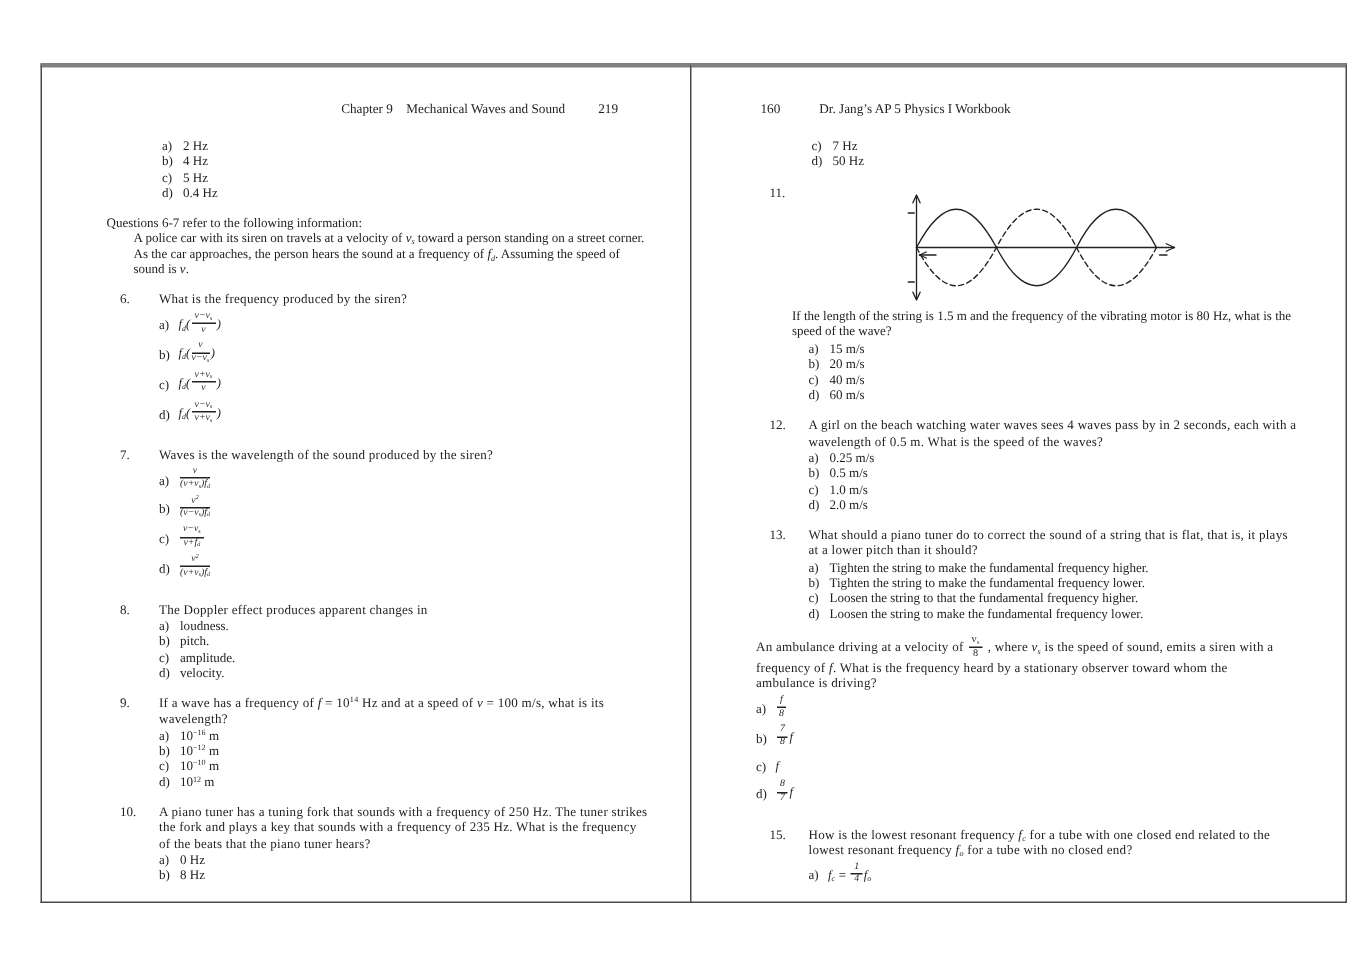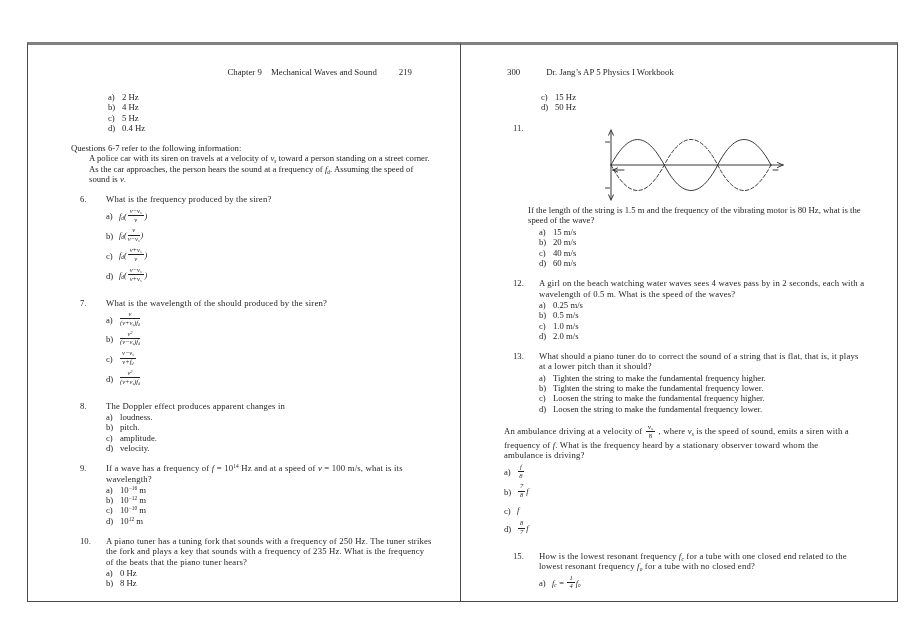--- a/index.html
+++ b/index.html
@@ -104,21 +104,21 @@
             <div class="opt">
               <span class="olab">d)</span>
               <span class="oval">f<sub>d</sub>(<span class="frac"><span class="fnum">v−v<sub>s</sub></span><span class="fden">v+v<sub>s</sub></span></span>)</span>
             </div>
           </div>
         </div>
       </div>
       <div class="block question">
         <span class="qnum">7.</span>
         <div class="qbody">
-          <div class="qtext">What is the wavelength of the should produced by the siren?</div>
+          <div class="qtext">Waves is the wavelength of the sound produced by the siren?</div>
           <div class="options formula">
             <div class="opt">
               <span class="olab">a)</span>
               <span class="oval"><span class="frac"><span class="fnum">v</span><span class="fden">(v+v<sub>s</sub>)f<sub>d</sub></span></span></span>
             </div>
             <div class="opt">
               <span class="olab">b)</span>
               <span class="oval"><span class="frac"><span class="fnum">v<sup>2</sup></span><span class="fden">(v−v<sub>s</sub>)f<sub>d</sub></span></span></span>
             </div>
             <div class="opt">
@@ -194,29 +194,29 @@
               <span class="oval">8 Hz</span>
             </div>
           </div>
         </div>
       </div>
     </div>
 </div>
 
 <div class="page" id="page-right" style="background: rgb(255, 255, 255);">
   <div class="page-header">
-    <span class="pageno">300</span>
+    <span class="pageno">160</span>
     <span>Dr. Jang’s AP 5 Physics I Workbook</span>
   </div>
   <div class="content" id="right-content">
       <div class="block">
         <div class="options plain standalone">
           <div class="opt">
             <span class="olab">c)</span>
-            <span class="oval">15 Hz</span>
+            <span class="oval">7 Hz</span>
           </div>
           <div class="opt">
             <span class="olab">d)</span>
             <span class="oval">50 Hz</span>
           </div>
         </div>
       </div>
       <div class="block question">
         <span class="qnum">11.</span>
         <div class="qbody">
@@ -291,21 +291,21 @@
             <div class="opt">
               <span class="olab">a)</span>
               <span class="oval">Tighten the string to make the fundamental frequency higher.</span>
             </div>
             <div class="opt">
               <span class="olab">b)</span>
               <span class="oval">Tighten the string to make the fundamental frequency lower.</span>
             </div>
             <div class="opt">
               <span class="olab">c)</span>
-              <span class="oval">Loosen the string to make the fundamental frequency higher.</span>
+              <span class="oval">Loosen the string to that the fundamental frequency higher.</span>
             </div>
             <div class="opt">
               <span class="olab">d)</span>
               <span class="oval">Loosen the string to make the fundamental frequency lower.</span>
             </div>
           </div>
         </div>
       </div>
       <div class="block question">
         <div class="qbody">

